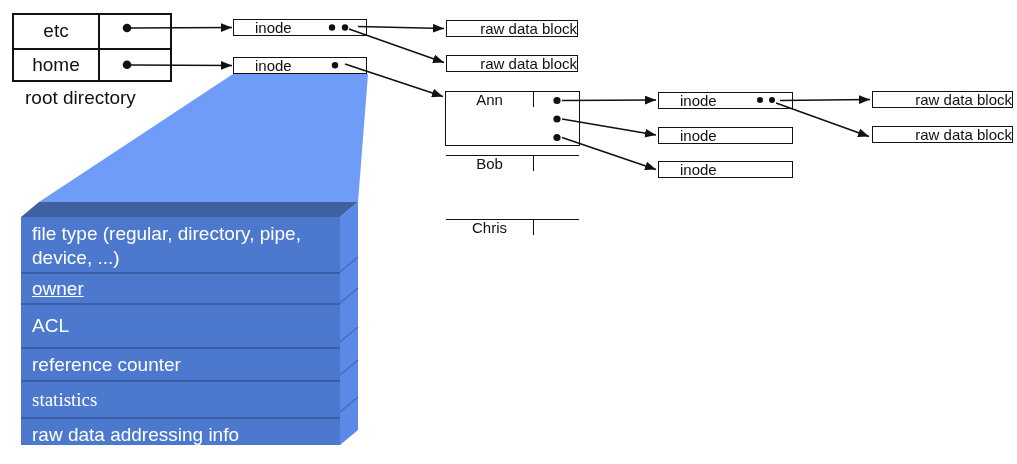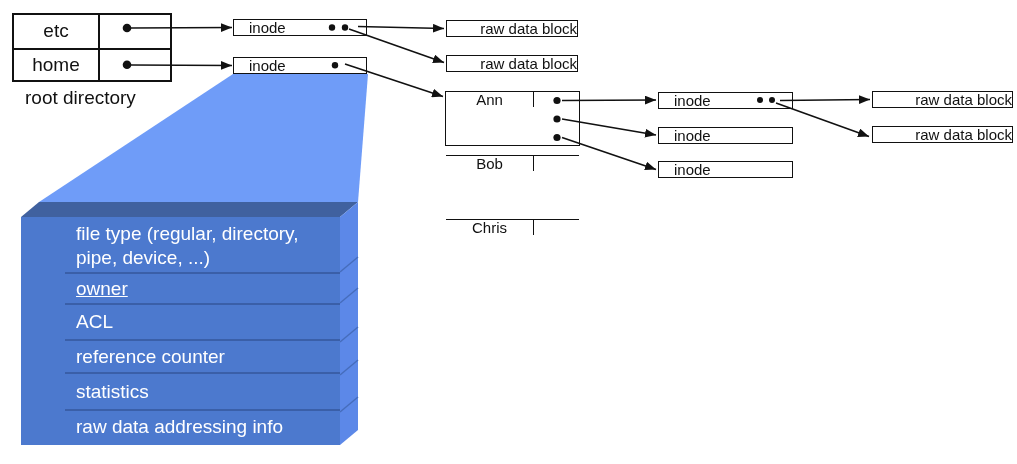--- a/index.html
+++ b/index.html
@@ -10,21 +10,21 @@
   svg.layer{position:absolute;left:0;top:0;pointer-events:none;}
   .bg-layer{z-index:1;}
   .fg-layer{z-index:3;}
 
   
   .sbox{
     position:absolute;z-index:2;box-sizing:border-box;background:#ffffff;
     border:1.5px solid #111;display:flex;align-items:center;
     font-size:15px;line-height:1;white-space:nowrap;
   }
-  .sbox.inode{padding-left:15px;}
+  .sbox.inode{padding-left:21px;}
   .sbox.raw{justify-content:flex-end;}
 
   
   .root-table{
     position:absolute;left:12px;top:13px;width:160px;height:69px;z-index:2;
     box-sizing:border-box;border:2px solid #111;background:transparent;
     display:grid;grid-template-rows:1fr 1fr;
   }
   .rt-row{display:grid;grid-template-columns:86px 1fr;}
   .rt-row + .rt-row{border-top:2px solid #111;}
@@ -51,28 +51,28 @@
     position:absolute;left:25px;top:87px;z-index:2;font-size:19px;white-space:nowrap;
   }
 
   
   .stack{
     position:absolute;left:21px;top:217px;width:319px;height:228px;z-index:2;
     background:#4c79ce;color:#ffffff;font-size:19px;
   }
   .stack-row{
     box-sizing:border-box;display:flex;align-items:center;
-    padding-left:11px;padding-right:6px;margin-left:44px;
+    padding-left:11px;padding-right:6px;
   }
   .stack-row + .stack-row{border-top:2px solid #3a5fa8;}
   .stack-row.r1{height:55px;align-items:flex-start;padding-top:5px;line-height:24px;display:block;}
   .stack-row.r2{height:31px;text-decoration:underline;}
-  .stack-row.r3{height:36px;}
+  .stack-row.r3{height:44px;}
   .stack-row.r4{height:33px;}
-  .stack-row.r5{height:37px;}
+  .stack-row.r5{height:37px;font-family:Liberation Serif, serif;}
   .stack-row.r6{height:33px;}
 </style>
 </head>
 <body>
 
 <div class="canvas">
 
   <svg class="layer bg-layer" width="1017" height="464" viewBox="0 0 1017 464">
     <polygon points="233,74 368,74 358,202 39,202" fill="#6f9cf8"></polygon>
     <polygon points="21,217 39,202 358,202 340,217" fill="#40619f"></polygon>

